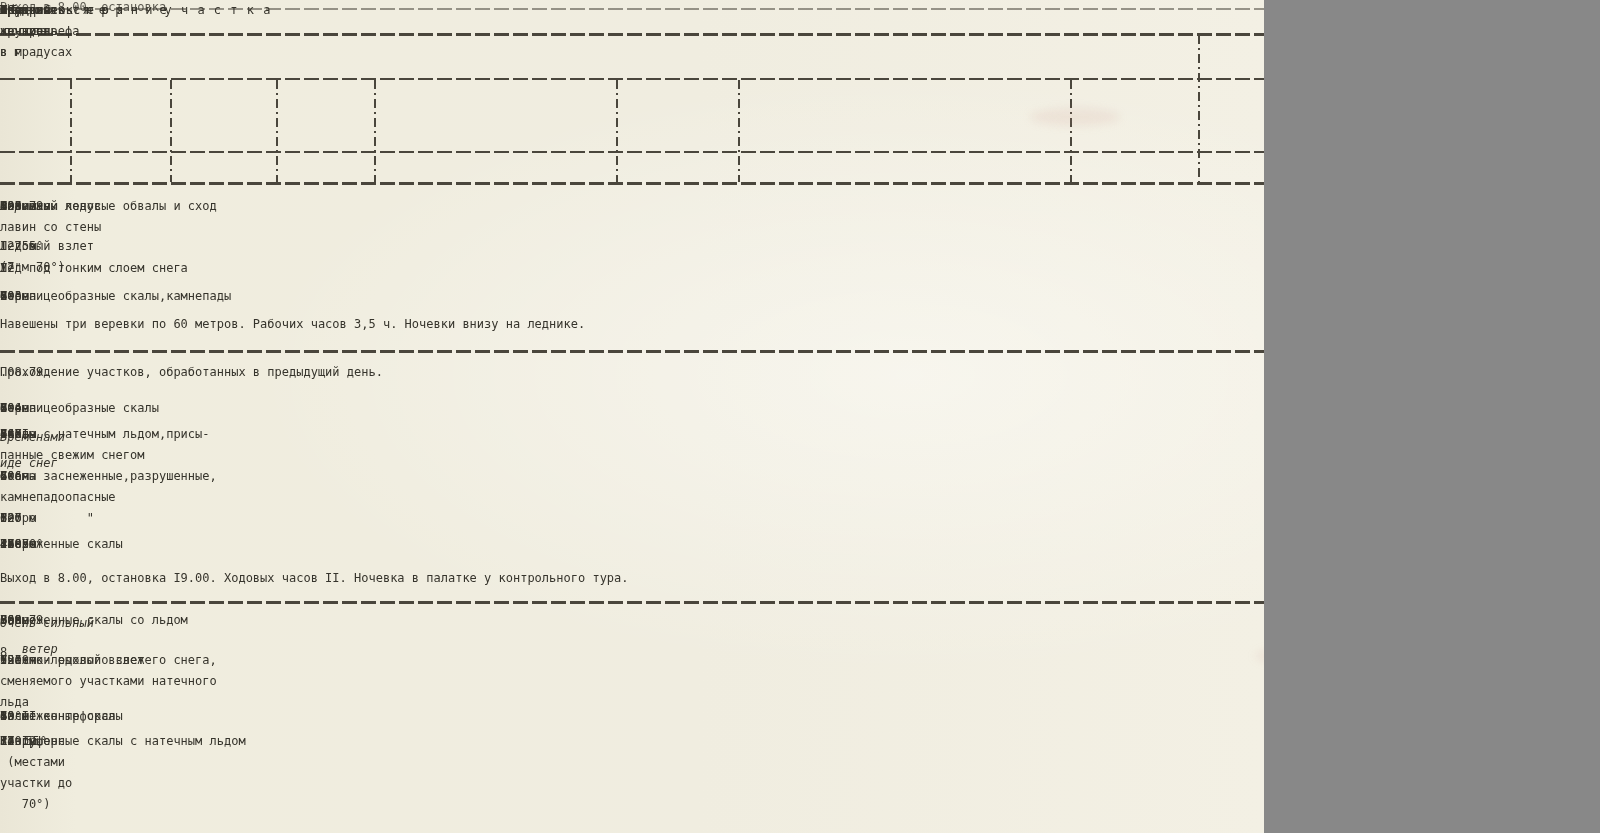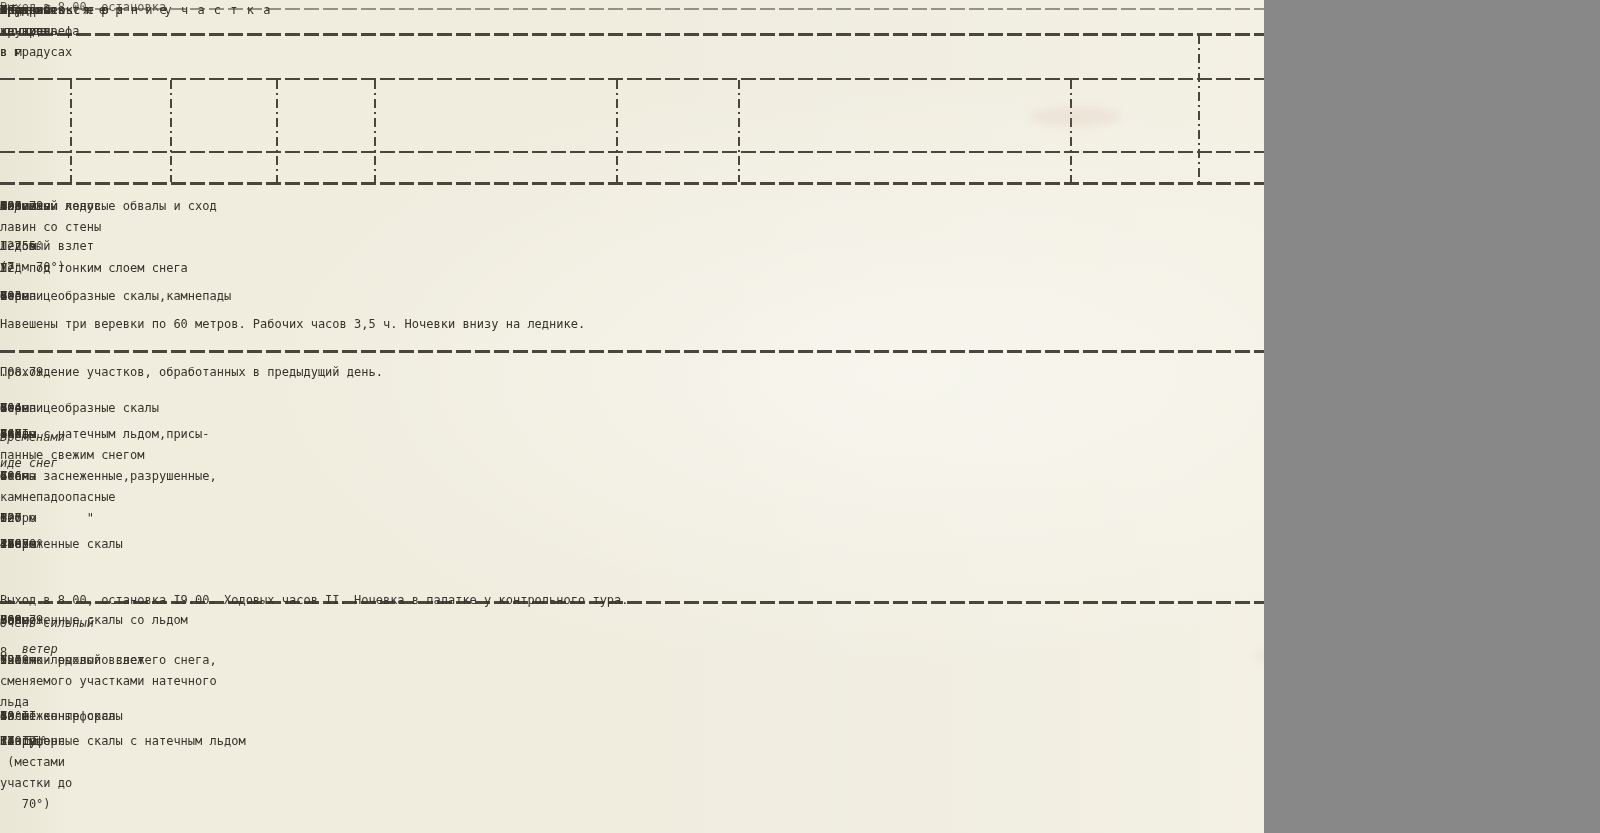--- a/index.html
+++ b/index.html
@@ -204,21 +204,21 @@
   <div class="row" style="top:534px">
     <span class="cell c-seg">7-8</span>
     <span class="cell c-steep">45-50°</span>
     <span class="cell c-len">480 м</span>
     <span class="cell c-relief">Ребро</span>
     <span class="cell c-diff">IУ-У</span>
     <span class="cell c-state">Заснеженные скалы</span>
     <span class="cell c-rock">24</span>
   </div>
 
-  <div class="note" style="top:590px">Выход в 8.00, остановка I9.00. Ходовых часов II. Ночевка в палатке у контрольного тура.</div>
+  <div class="note" style="top:568px">Выход в 8.00, остановка I9.00. Ходовых часов II. Ночевка в палатке у контрольного тура.</div>
 
   <div class="date" style="top:610px">.08.79.</div>
 
   <div class="row" style="top:610px">
     <span class="cell c-seg">8-9</span>
     <span class="cell c-steep">66°</span>
     <span class="cell c-len">60 м</span>
     <span class="cell c-relief">Ребро</span>
     <span class="cell c-diff">У</span>
     <span class="cell c-state">Заснеженные скалы со льдом</span>

